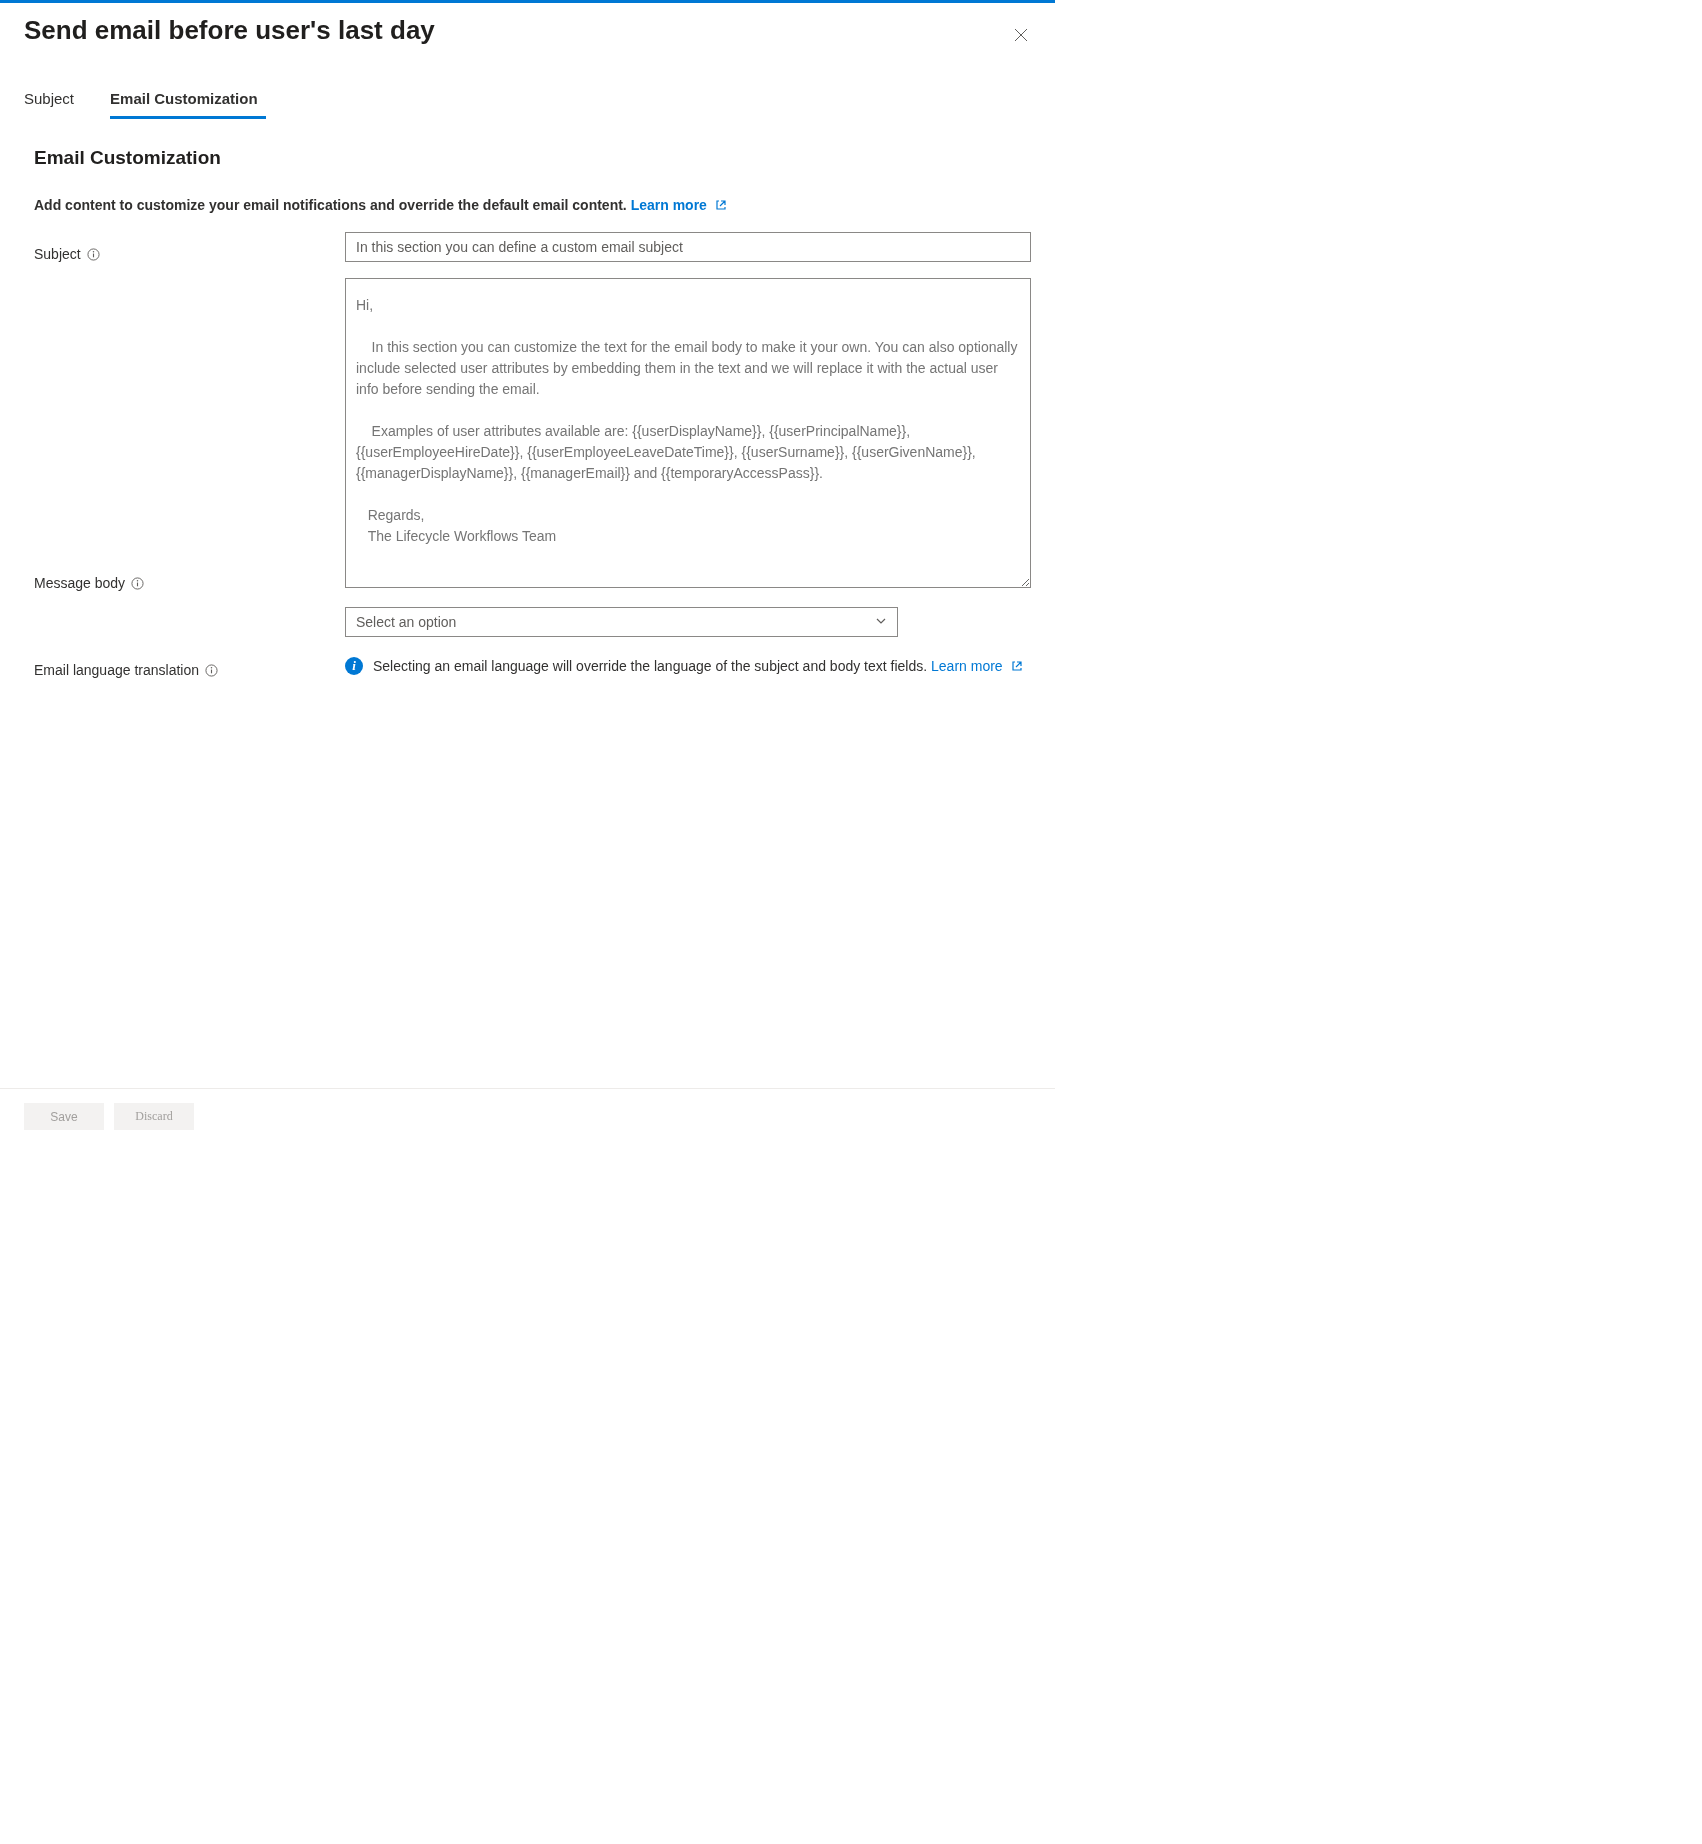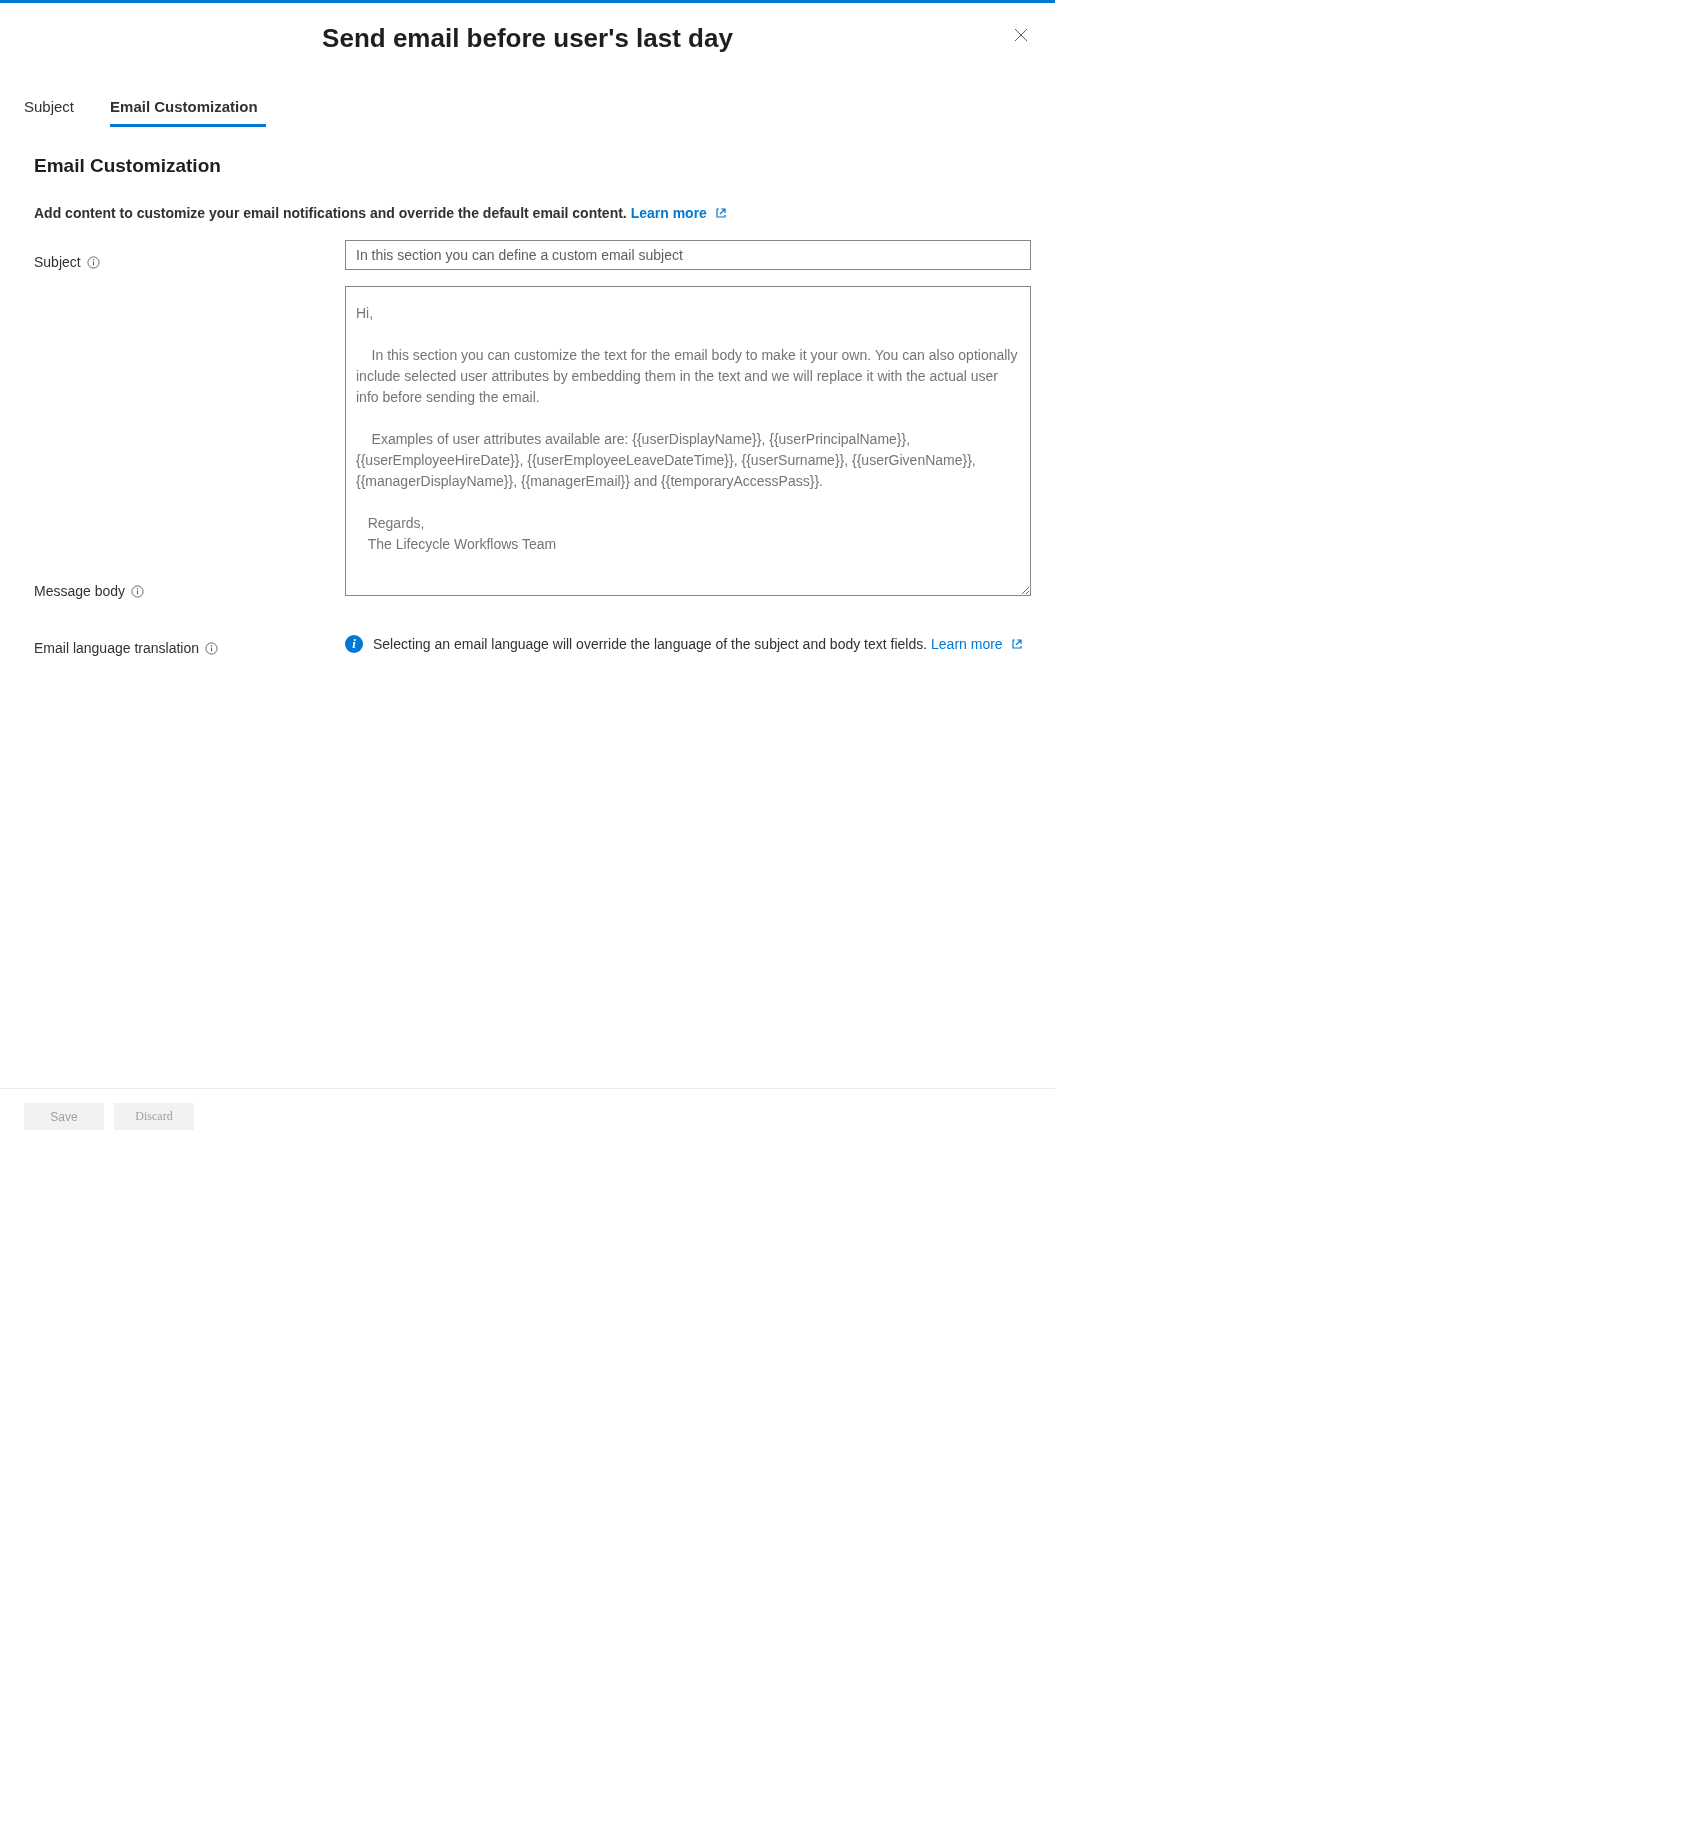--- a/index.html
+++ b/index.html
@@ -22,23 +22,22 @@
       background: #0078d4;
       width: 100%;
     }
     .panel {
       flex: 1;
       display: flex;
       flex-direction: column;
       overflow: hidden;
     }
     .header {
-      padding: 20px 24px 8px 24px;
+      padding: 12px 24px 8px 24px;
       position: relative;
-      text-align: center;
     }
     .close-btn {
       position: absolute;
       top: 22px;
       right: 24px;
       width: 20px;
       height: 20px;
       cursor: pointer;
       display: flex;
       align-items: center;
@@ -313,20 +312,28 @@
         <span>Email language translation</span>
         <span class="info-icon">
           <svg viewBox="0 0 14 14">
               <circle cx="7" cy="7" r="6" stroke="currentColor" stroke-width="1" fill="none"></circle>
               <circle cx="7" cy="4" r="0.8" fill="currentColor"></circle>
               <rect x="6.4" y="6" width="1.2" height="4" fill="currentColor"></rect>
             </svg>
         </span>
       </div>
       <div class="form-field">
+        <div class="select">
+          <span>Select an option</span>
+          <span class="chevron">
+            <svg width="12" height="12" viewBox="0 0 12 12">
+                <path d="M2 4 L6 8 L10 4" stroke="currentColor" stroke-width="1.2" fill="none"></path>
+              </svg>
+          </span>
+        </div>
         <div class="info-message">
           <div class="info-badge">i</div>
           <div class="info-text">
             <span>Selecting an email language will override the language of the subject and body text fields.</span>
             <a class="link">
               <span>Learn more</span>
               <span class="ext-icon">
                 <svg width="12" height="12" viewBox="0 0 12 12">
                     <path d="M4 2 H2 V10 H10 V8 M6 2 H10 V6 M10 2 L5 7" stroke="#0078d4" stroke-width="1.2" fill="none"></path>
                   </svg>

